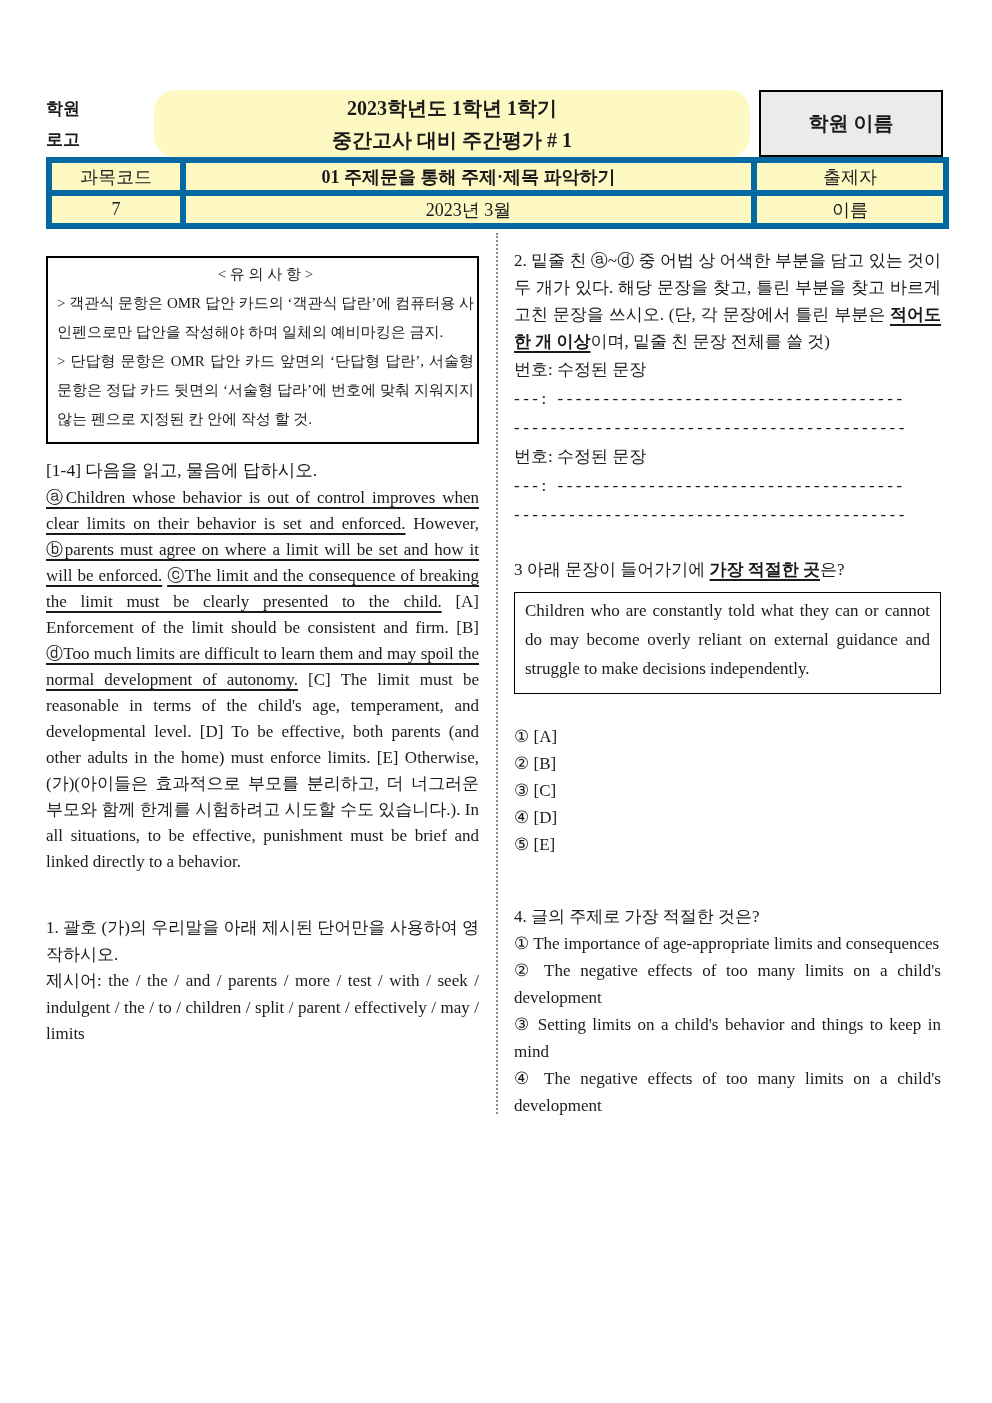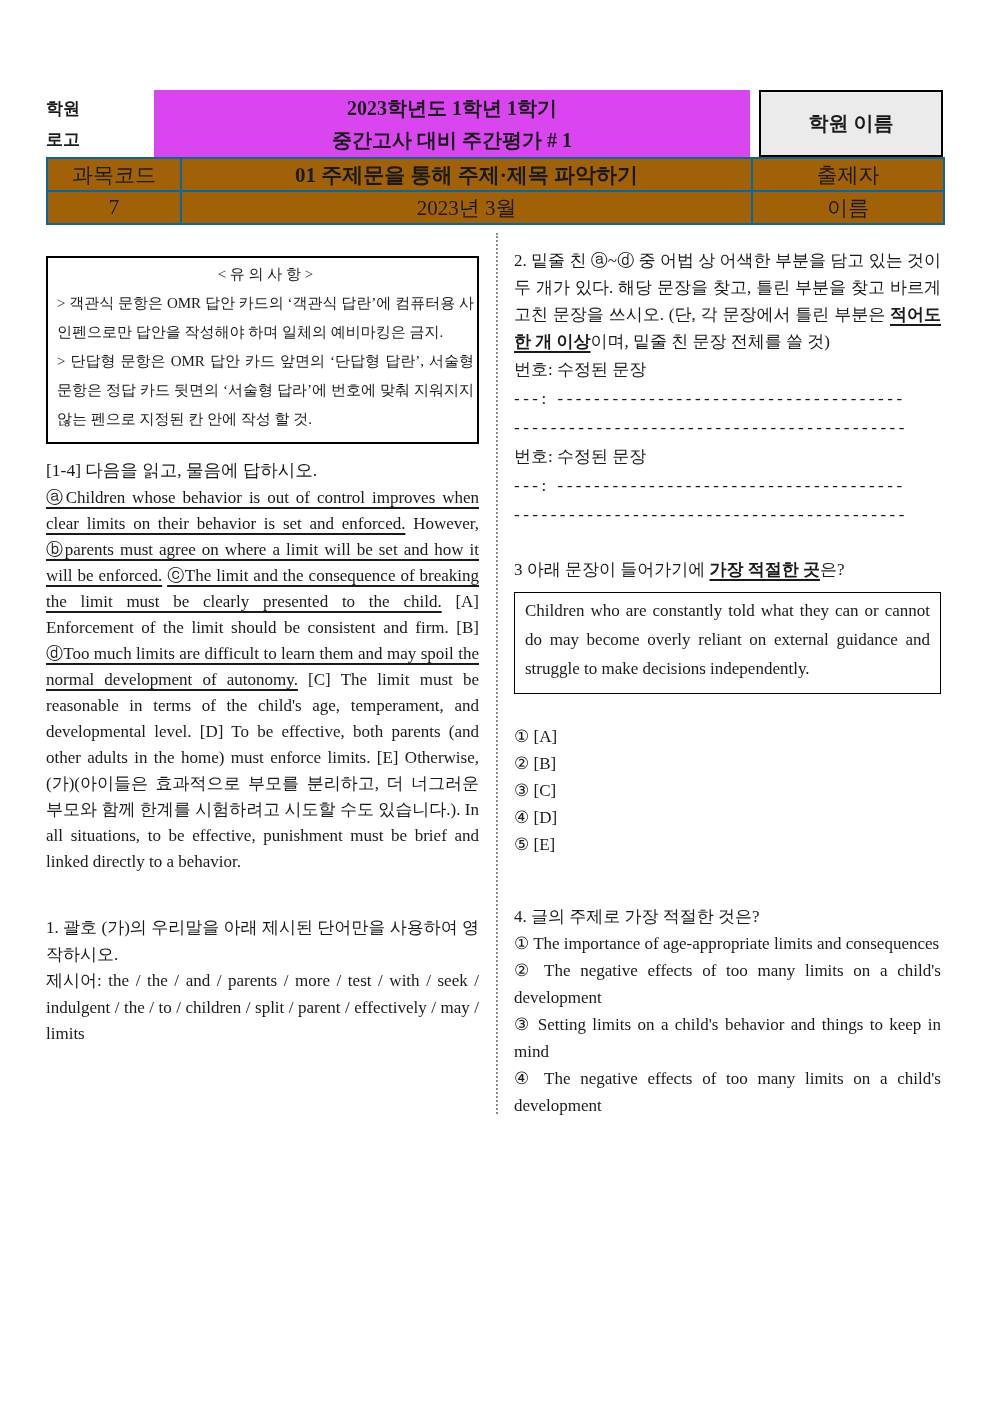--- a/index.html
+++ b/index.html
@@ -7,29 +7,29 @@
   .page {
     position:relative; width:992px; height:1116px; background:#ffffff;
     font-family:"Liberation Serif","DejaVu Serif",serif;
     color:#1a1a1a; overflow:hidden;
   }
   
   .header { position:absolute; left:46px; top:90px; width:897px; }
   .h-row1 { display:flex; height:67px; }
   .h-logo { width:108px; background:#fff; font-weight:bold; font-size:17px;
             line-height:31px; padding-top:3px; }
-  .h-title { flex:1; background:#d946ef; font-weight:bold; font-size:20px;
-             text-align:center; line-height:32px; padding-top:2px; }
+  .h-title { flex:1; background:#fef9c3; font-weight:bold; font-size:20px;
+             text-align:center; line-height:32px; padding-top:2px;border-radius:21px; }
   .h-gap { width:9px; background:#fff; }
   .h-namebox { width:184px; background:#ebebeb; border:2px solid #000;
                font-weight:bold; font-size:20px; display:flex;
                align-items:center; justify-content:center; }
   table.h-table { width:897px; border-collapse:collapse; table-layout:fixed; }
-  table.h-table td { border:2px solid #0369a1; text-align:center; vertical-align:middle;
-                     font-size:21px; height:33px; background:#a16207; padding:0 4px; }
+  table.h-table td { border:6px solid #0369a1; text-align:center; vertical-align:middle;
+                     font-size:18px; height:33px; background:#fef9c3; padding:0 4px; }
   td.lesson { font-weight:bold; font-size:21px; }
   td.gray { background:#ebebeb; }
   
   .divider { position:absolute; left:496px; top:233px; height:1057px; width:0;
              border-left:2px dotted #8a8a8a; }
   .col-left  { position:absolute; left:46px;  top:256px; width:433px; }
   .col-right { position:absolute; left:514px; top:247px; width:427px; }
   
   .notice { border:2px solid #000; padding:2px 3px 8px 9px; font-size:15px;
             line-height:29px; }

